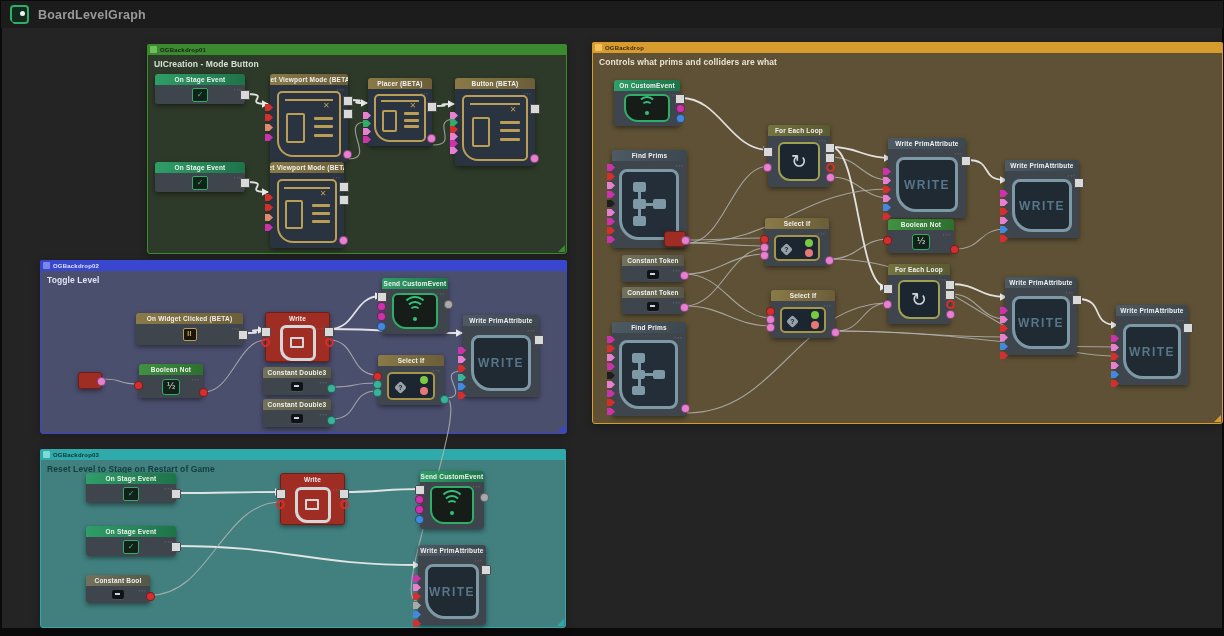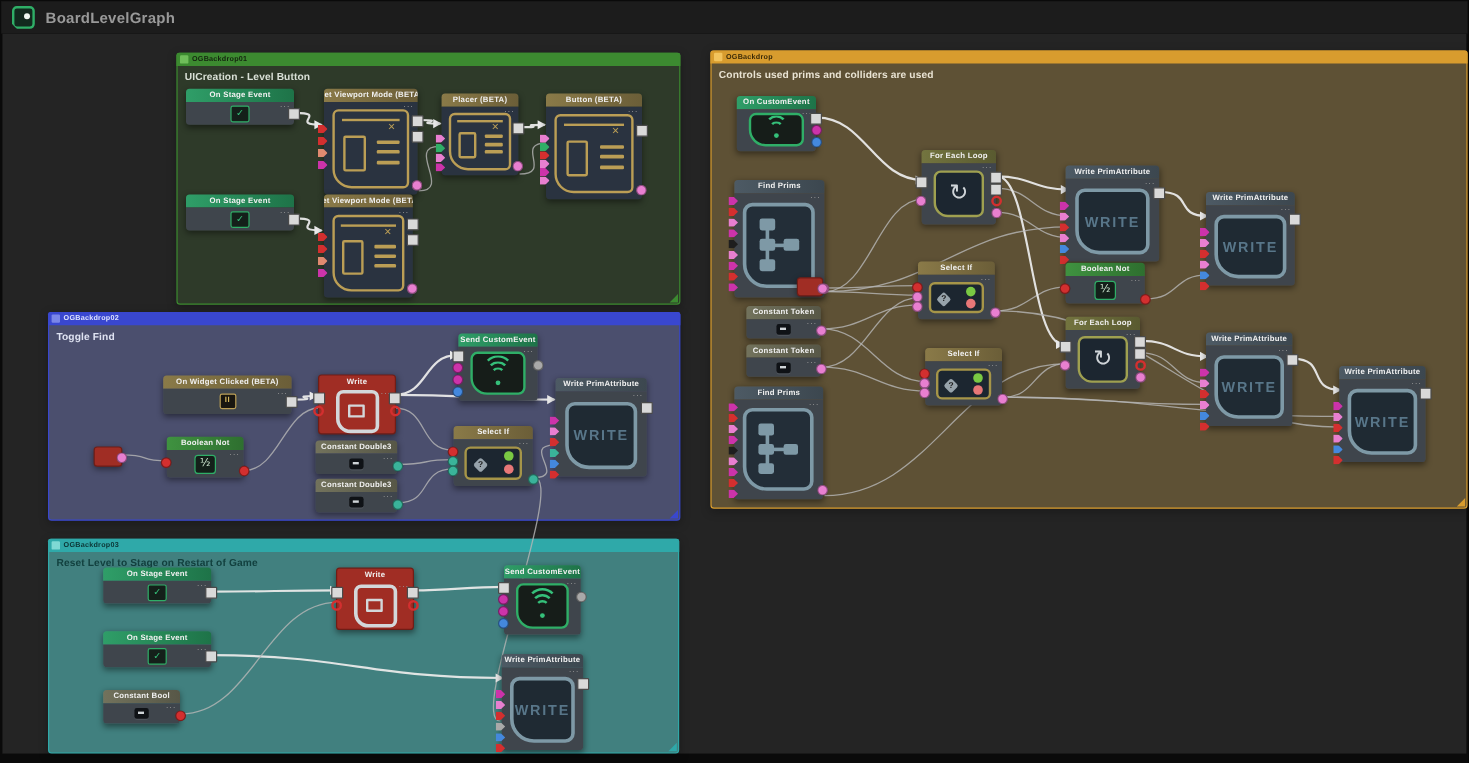--- a/index.html
+++ b/index.html
@@ -91,45 +91,45 @@
   <div id="canvasbg"></div>
   <div id="titlebar">
     <span class="tbi"></span>
     <span class="tbt">BoardLevelGraph</span>
   </div>
 <div class="frame" style="left: 147px; top: 44px; width: 418px; height: 208px; background: rgb(46, 58, 41); border-color: rgb(60, 138, 48);">
       <div class="fh" style="background: rgb(60, 138, 48);">
         <span class="fchip" style="background: rgb(111, 190, 90);"></span>
         <span class="ft" style="color: rgb(20, 36, 15);">OGBackdrop01</span>
       </div>
-      <div class="fsub" style="color: rgb(217, 224, 215);">UICreation - Level Button</div>
+      <div class="fsub" style="color: rgb(217, 224, 215);">UICreation - Mode Button</div>
       <i class="frs" style="border-bottom: 7px solid rgb(60, 138, 48);"></i>
     </div>
     <div class="frame" style="left: 40px; top: 260px; width: 525px; height: 172px; background: rgb(75, 79, 110); border-color: rgb(57, 71, 207);">
       <div class="fh" style="background: rgb(57, 71, 207);">
         <span class="fchip" style="background: rgb(122, 134, 232);"></span>
         <span class="ft" style="color: rgb(221, 226, 255);">OGBackdrop02</span>
       </div>
-      <div class="fsub" style="color: rgb(223, 227, 242);">Toggle Find</div>
+      <div class="fsub" style="color: rgb(223, 227, 242);">Toggle Level</div>
       <i class="frs" style="border-bottom: 7px solid rgb(57, 71, 207);"></i>
     </div>
     <div class="frame" style="left: 40px; top: 449px; width: 524px; height: 177px; background: rgb(65, 128, 127); border-color: rgb(47, 169, 169);">
       <div class="fh" style="background: rgb(47, 169, 169);">
         <span class="fchip" style="background: rgb(127, 217, 212);"></span>
         <span class="ft" style="color: rgb(12, 52, 52);">OGBackdrop03</span>
       </div>
       <div class="fsub" style="color: rgb(18, 64, 63);">Reset Level to Stage on Restart of Game</div>
       <i class="frs" style="border-bottom: 7px solid rgb(47, 169, 169);"></i>
     </div>
     <div class="frame" style="left: 592px; top: 42px; width: 629px; height: 380px; background: rgb(94, 81, 53); border-color: rgb(216, 156, 46);">
       <div class="fh" style="background: rgb(216, 156, 46);">
         <span class="fchip" style="background: rgb(242, 195, 92);"></span>
         <span class="ft" style="color: rgb(58, 42, 8);">OGBackdrop</span>
       </div>
-      <div class="fsub" style="color: rgb(233, 227, 211);">Controls used prims and colliders are used</div>
+      <div class="fsub" style="color: rgb(233, 227, 211);">Controls what prims and colliders are what</div>
       <i class="frs" style="border-bottom: 7px solid rgb(216, 156, 46);"></i>
     </div>
     <svg id="wires" width="1224" height="636">
       <path d="M246,94 C274,94 240,104 268,104" fill="none" stroke="#e9e9e9" stroke-width="1.8" opacity="0.95"></path>
       <polygon points="269,104 262,100.2 262,107.8" fill="#e9e9e9"></polygon>
       <path d="M349,100 C377,100 339,103 367,103" fill="none" stroke="#e9e9e9" stroke-width="1.8" opacity="0.95"></path>
       <polygon points="368,103 361,99.2 361,106.8" fill="#e9e9e9"></polygon>
       <path d="M349,159 C377,159 338,122 366,122" fill="none" stroke="#b7b7b7" stroke-width="1.1" opacity="0.8"></path>
       <path d="M433,106 C461,106 426,104 454,104" fill="none" stroke="#e9e9e9" stroke-width="1.8" opacity="0.95"></path>
       <polygon points="455,104 448,100.2 448,107.8" fill="#e9e9e9"></polygon>

